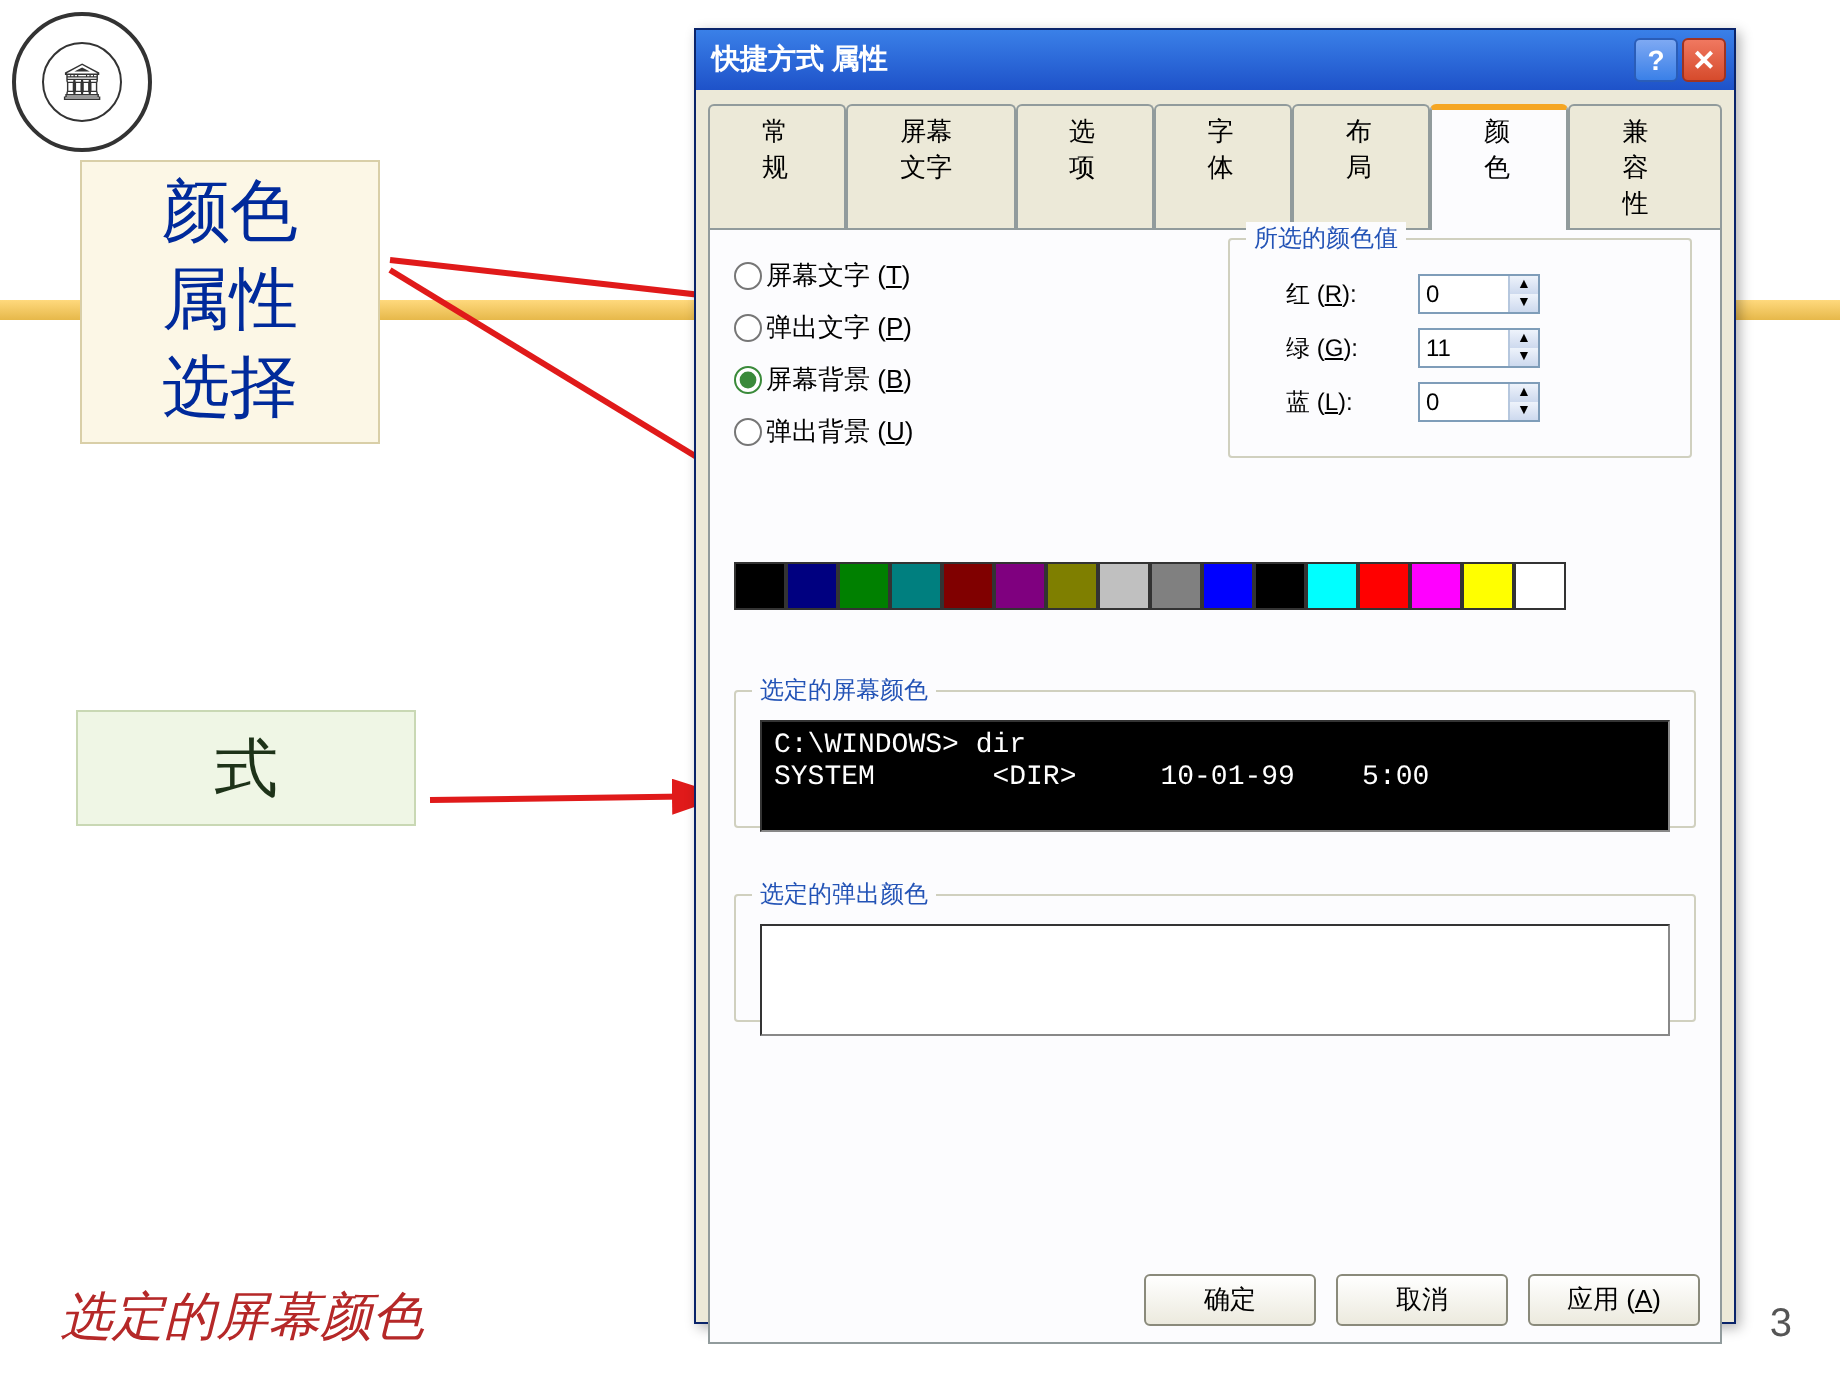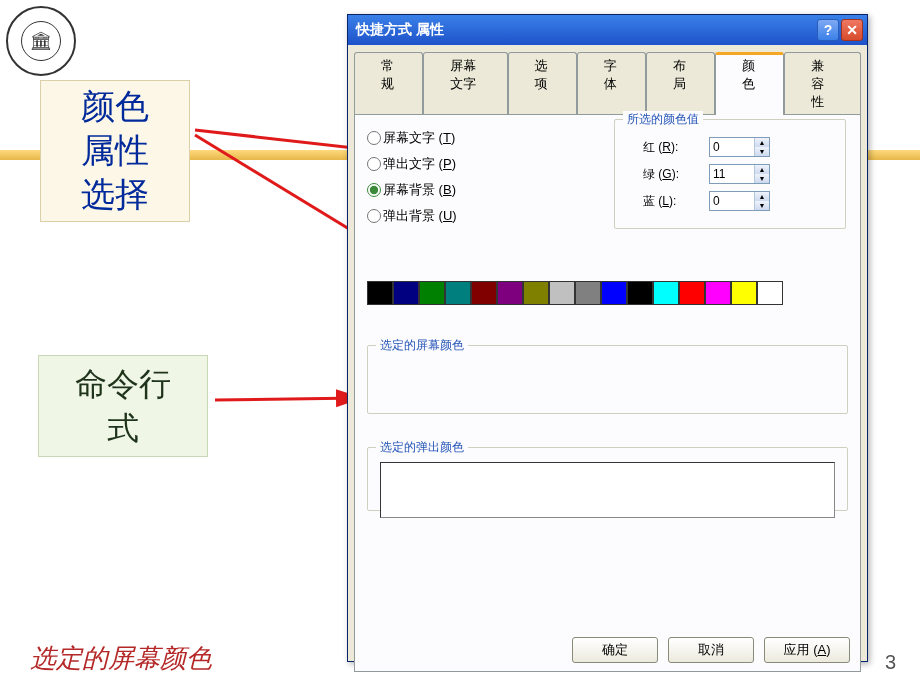--- a/index.html
+++ b/index.html
@@ -70,21 +70,20 @@
   <div class="seal-inner">🏛</div>
 </div>
 
 <div class="callout1">
   <div>颜色</div>
   <div>属性</div>
   <div>选择</div>
 </div>
 
 <div class="callout2">
-  <div>命令行</div>
   <div>式</div>
 </div>
 
 <svg class="arrows" width="920" height="690">
   <defs>
     <marker id="ah" markerWidth="10" markerHeight="10" refX="8" refY="3" orient="auto">
       <path d="M0,0 L9,3 L0,6 Z" fill="#e01a1a"></path>
     </marker>
   </defs>
   <line x1="195" y1="130" x2="550" y2="170" stroke="#e01a1a" stroke-width="3" marker-end="url(#ah)"></line>
@@ -183,20 +182,22 @@
         <div class="swatch" style="background: rgb(0, 0, 0);"></div>
         <div class="swatch" style="background: rgb(0, 255, 255);"></div>
         <div class="swatch" style="background: rgb(255, 0, 0);"></div>
         <div class="swatch" style="background: rgb(255, 0, 255);"></div>
         <div class="swatch" style="background: rgb(255, 255, 0);"></div>
         <div class="swatch" style="background: rgb(255, 255, 255);"></div>
       </div>
 
     <div class="fieldset group2">
       <div class="legend">选定的屏幕颜色</div>
+      <div class="screen-preview"><span>C:\WINDOWS&gt; dir</span>
+<span>SYSTEM       &lt;DIR&gt;     10-01-99    5:00</span></div>
     </div>
 
     <div class="fieldset group3">
       <div class="legend">选定的弹出颜色</div>
       <div class="popup-preview"></div>
     </div>
 
     <div class="dlg-buttons">
       <button class="dlg-btn">确定</button>
       <button class="dlg-btn">取消</button>

